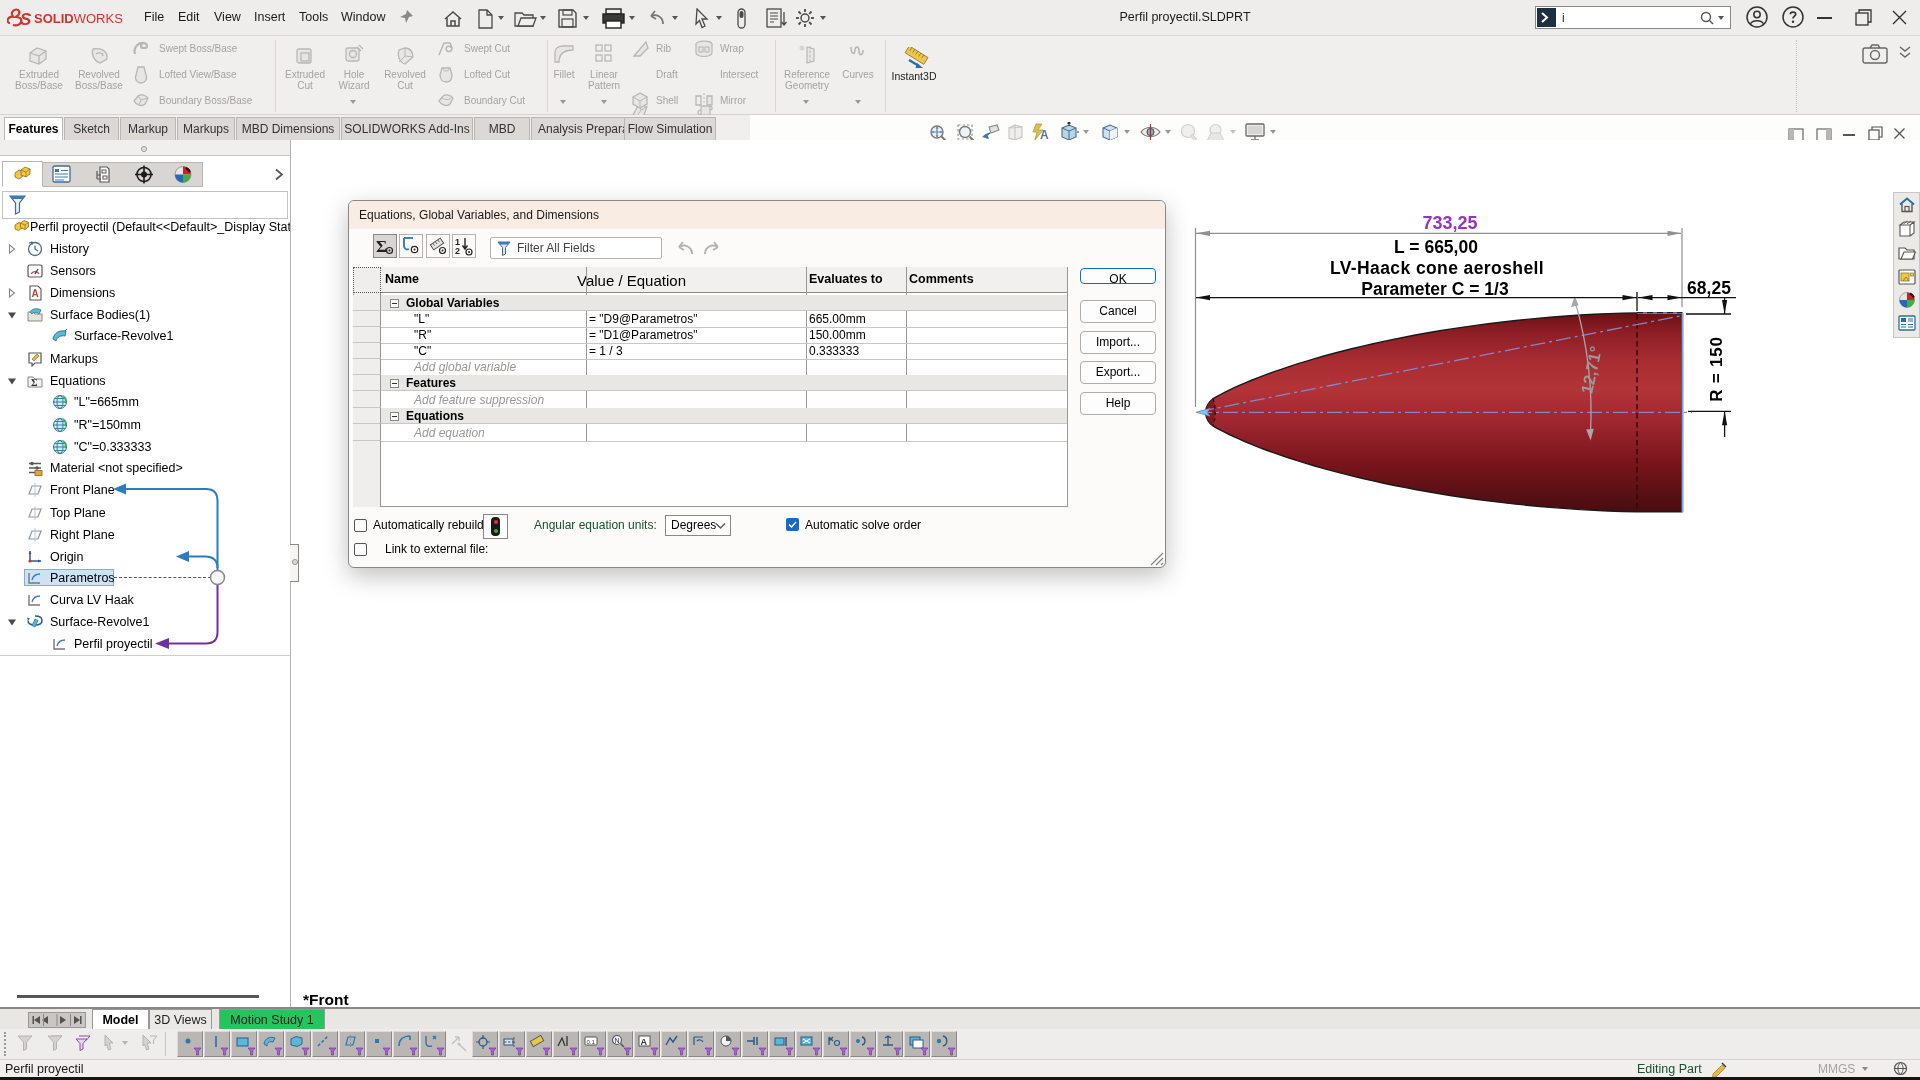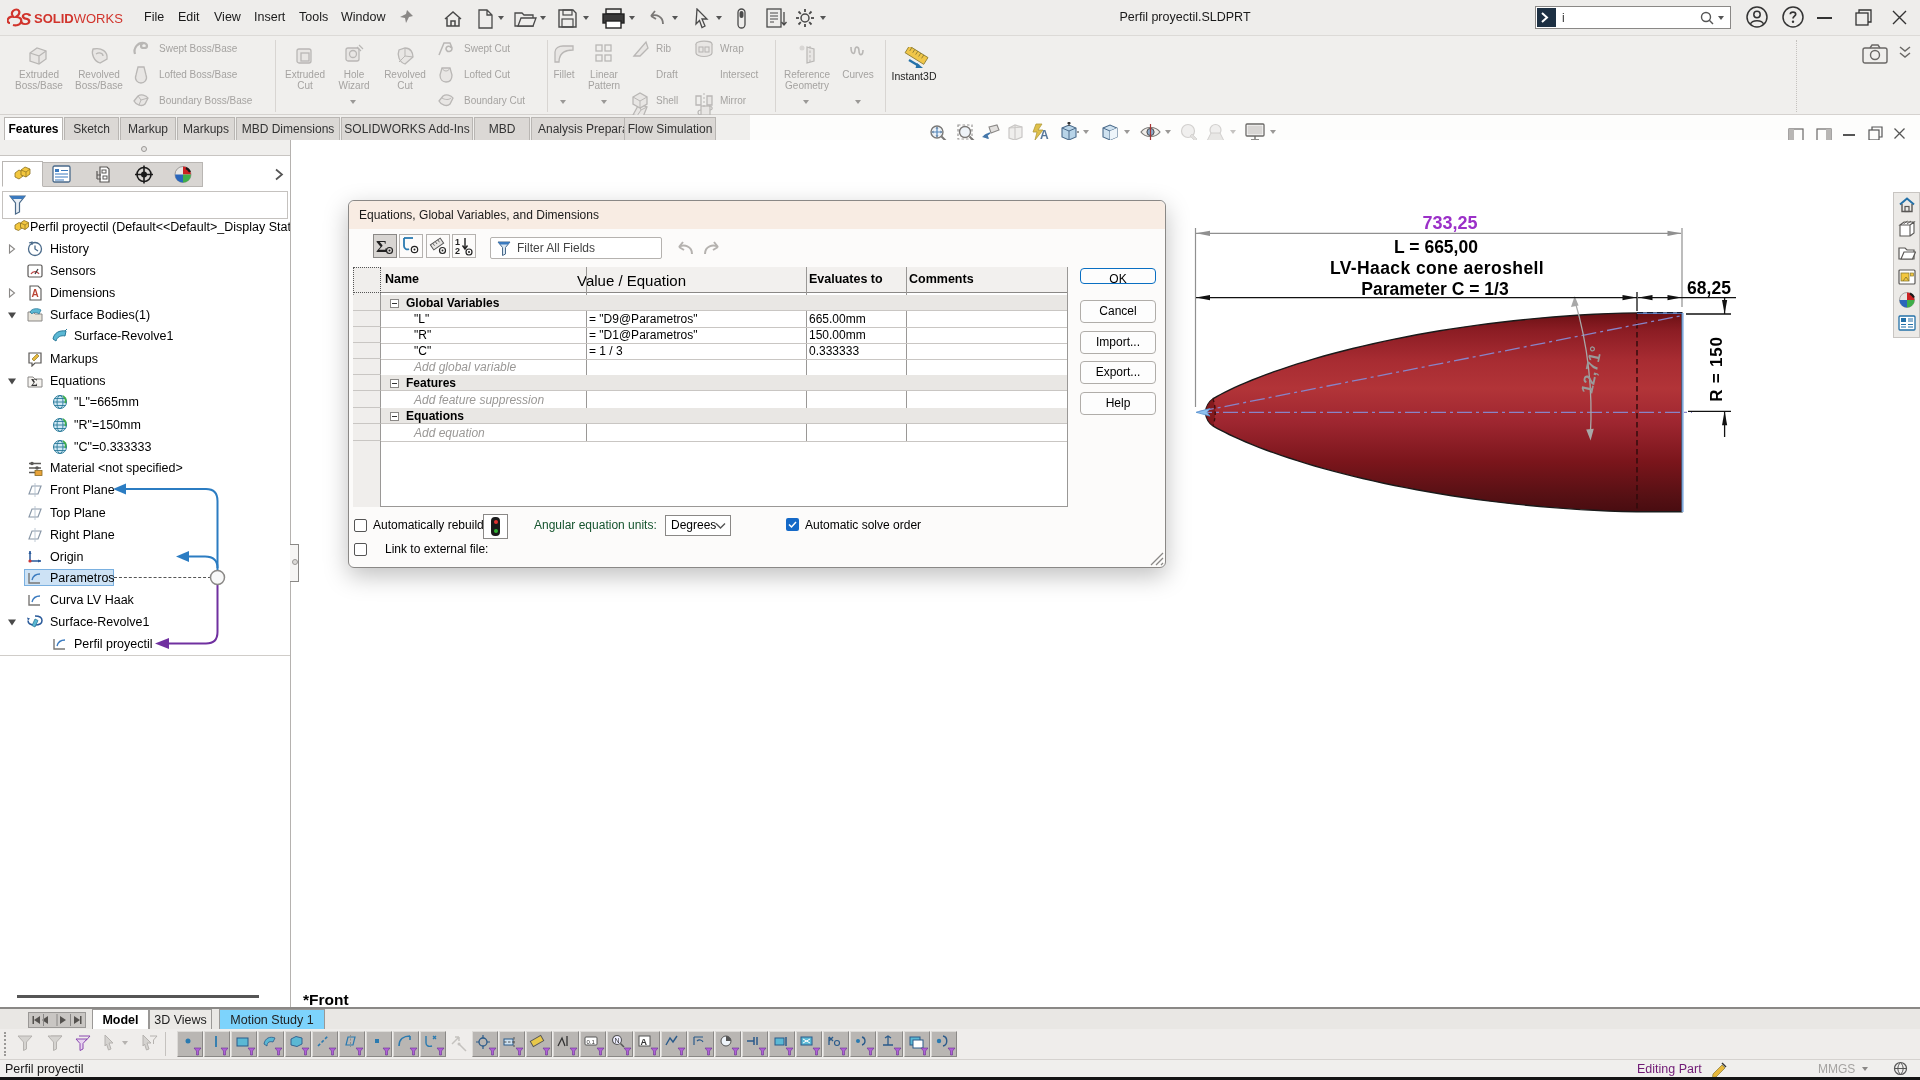--- a/index.html
+++ b/index.html
@@ -141,21 +141,21 @@
       <path d="M7 8 C10 6 14 7 14 10" fill="none" stroke="#b9b7b5" stroke-width="1.3"></path>
     </svg>
   <div class="riblabel" style="left:68px;top:33px;width:62px">Revolved<br>Boss/Base</div>
   <svg class="abs" style="left:132px;top:4px" width="18" height="18" viewBox="0 0 18 18">
       <path d="M3 14 C1 8 6 2 12 3 C16 4 16 8 12 8 C8 8 8 4 12 3" fill="none" stroke="#b9b7b5" stroke-width="2.2"></path>
     </svg>
   <div class="ribstack" style="left:159px;top:7px">Swept Boss/Base</div>
   <svg class="abs" style="left:133px;top:30px" width="16" height="18" viewBox="0 0 16 18">
       <path d="M5 1 H11 L13 9 C15 14 11 17 8 17 C5 17 1 14 3 9 Z" fill="#e8e6e4" stroke="#b9b7b5" stroke-width="1.3"></path>
     </svg>
-  <div class="ribstack" style="left:159px;top:33px">Lofted Boss/Base</div>
+  <div class="ribstack" style="left:159px;top:33px">Lofted View/Base</div>
   <svg class="abs" style="left:132px;top:57px" width="18" height="15" viewBox="0 0 18 15">
       <path d="M2 8 L6 3 C9 1 14 2 16 5 L13 11 C10 14 4 12 2 8 Z" fill="#e8e6e4" stroke="#b9b7b5" stroke-width="1.3"></path>
       <path d="M6 3 L9 7 L16 5 M9 7 L7 12" fill="none" stroke="#b9b7b5" stroke-width="1"></path>
     </svg>
   <div class="ribstack" style="left:159px;top:59px">Boundary Boss/Base</div>
   <div class="ribsep" style="left:275px"></div>
   <svg class="abs" style="left:295px;top:10px" width="20" height="20" viewBox="0 0 20 20">
       <rect x="2" y="3" width="14" height="14" rx="2" fill="#e8e6e4" stroke="#b9b7b5" stroke-width="1.3"></rect>
       <rect x="6" y="7" width="8" height="8" fill="none" stroke="#b9b7b5" stroke-width="1.3"></rect>
     </svg>
@@ -809,21 +809,21 @@
         <rect x="50" y="2" width="1.5" height="8"></rect>
       </g>
       <g stroke="#8a8886" stroke-width="1">
         <line x1="13.5" y1="0" x2="13.5" y2="12"></line>
         <line x1="27" y1="0" x2="27" y2="12"></line>
         <line x1="40.5" y1="0" x2="40.5" y2="12"></line>
       </g>
     </svg>
   <div class="abs" style="left:92px;top:0;width:57px;height:22px;background:#fff;border:1px solid #9a9896;border-bottom:none;text-align:center;font-size:12.5px;font-weight:bold;line-height:21px;color:#000">Model</div>
   <div class="abs" style="left:149px;top:0;width:63px;height:22px;background:#ebe9e6;border:1px solid #9a9896;border-bottom:none;text-align:center;font-size:12.5px;line-height:21px;color:#222">3D Views</div>
-  <div class="abs" style="left:219px;top:0;width:106px;height:22px;background:#7dd3fc;border:1px solid #9a9896;border-bottom:none;text-align:center;font-size:12.5px;line-height:21px;color:#222">Motion Study 1</div>
+  <div class="abs" style="left:219px;top:0;width:106px;height:22px;background:#22c55e;border:1px solid #9a9896;border-bottom:none;text-align:center;font-size:12.5px;line-height:21px;color:#222">Motion Study 1</div>
 </div>
 <div id="seltoolbar">
   <div class="abs" style="left:4px;top:3px;width:4px;height:24px;border-left:2px dotted #9a9896"></div>
   <svg class="abs" style="left:17px;top:6px" width="17" height="17" viewBox="0 0 17 17">
       <path d="M1 1 H15 L9.5 7 V14 L6.5 15.5 V7 Z" fill="#d5d3d0" stroke="#b5b2af" stroke-width="1"></path>
     </svg>
   <svg class="abs" style="left:47px;top:6px" width="17" height="17" viewBox="0 0 17 17">
       <path d="M1 1 H15 L9.5 7 V14 L6.5 15.5 V7 Z" fill="#d5d3d0" stroke="#b5b2af" stroke-width="1"></path>
       <path d="M4 0 H15" stroke="#b5b2af" stroke-width="1"></path>
     </svg>
@@ -1053,21 +1053,21 @@
   <svg class="abs" style="left:932px;top:3px" width="24" height="24" viewBox="0 0 24 24">
       <g transform="translate(2,1)">
         <circle cx="5" cy="8" r="2.2" fill="#2a7ab0"></circle>
         <path d="M9 3 C14 4 14 12 9 13" fill="none" stroke="#2a5a8a" stroke-width="1.4"></path>
       </g>
       <path d="M0 0 H7 L4.5 3 V7 L2.5 7 V3 Z" fill="#b060d8" stroke="#6a3090" stroke-width="0.6" transform="translate(16,16)"></path>
     </svg>
 </div>
 <div id="statusbar">
   <span class="abs" style="left:5px;top:2px;font-size:12.5px;color:#1a1a1a">Perfil proyectil</span>
-  <span class="abs" style="left:1637px;top:2px;font-size:12.5px;color:#701a75">Editing Part</span>
+  <span class="abs" style="left:1637px;top:2px;font-size:12.5px;color:#14532d">Editing Part</span>
   <svg class="abs" style="left:1712px;top:1px" width="16" height="16" viewBox="0 0 16 16">
       <path d="M1 13 L10 4 L13 7 L4 16 L0.5 16.5 Z" fill="#e8b83a" stroke="#8a7a30" stroke-width="0.7"></path>
       <path d="M10 2 L14 6" stroke="#333" stroke-width="1.5"></path>
     </svg>
   <span class="abs" style="left:1818px;top:2px;font-size:12px;color:#a5a3a1">MMGS</span>
   <div class="caret" style="left:1862px;top:7px;border-top-color:#8a8886"></div>
   <svg class="abs" style="left:1893px;top:1px" width="15" height="15" viewBox="0 0 15 15">
       <circle cx="7.5" cy="7.5" r="6" fill="none" stroke="#555" stroke-width="1.2"></circle>
       <path d="M1.5 7.5 H13.5 M7.5 1.5 C4 5 4 10 7.5 13.5 C11 10 11 5 7.5 1.5" fill="none" stroke="#555" stroke-width="1"></path>
     </svg>

